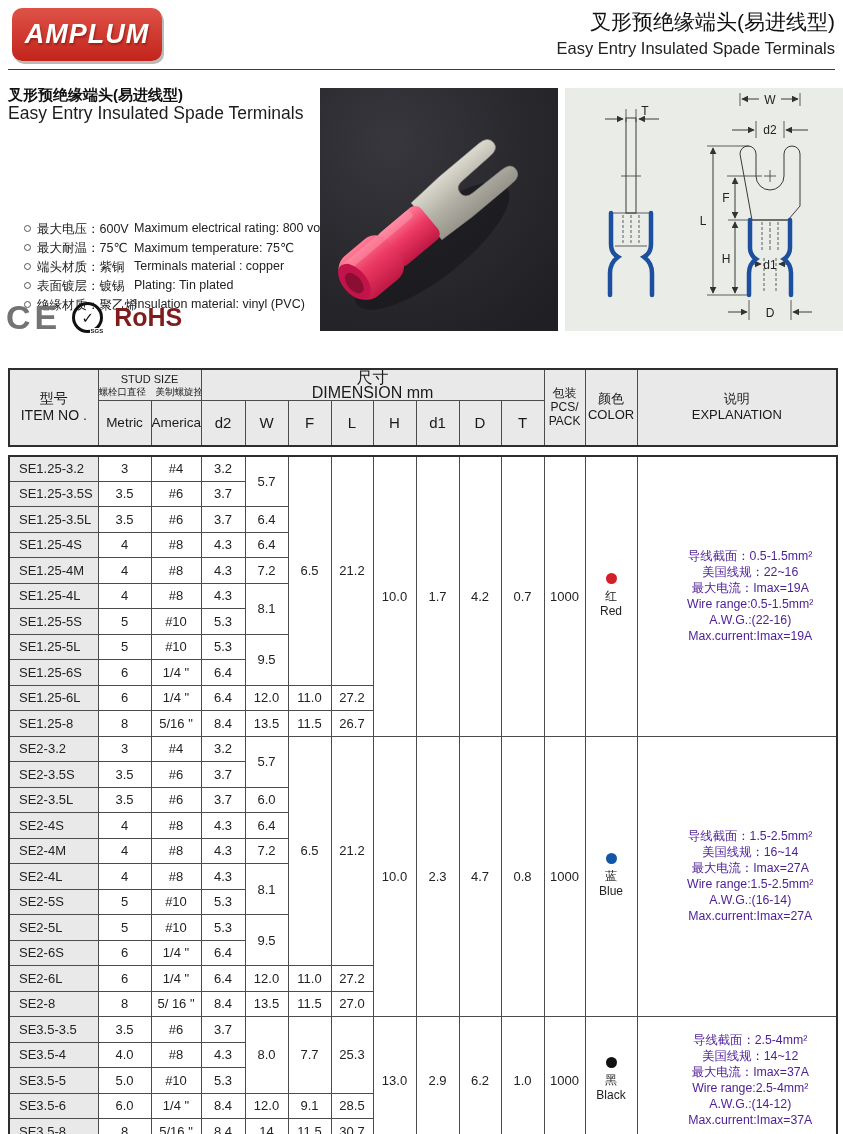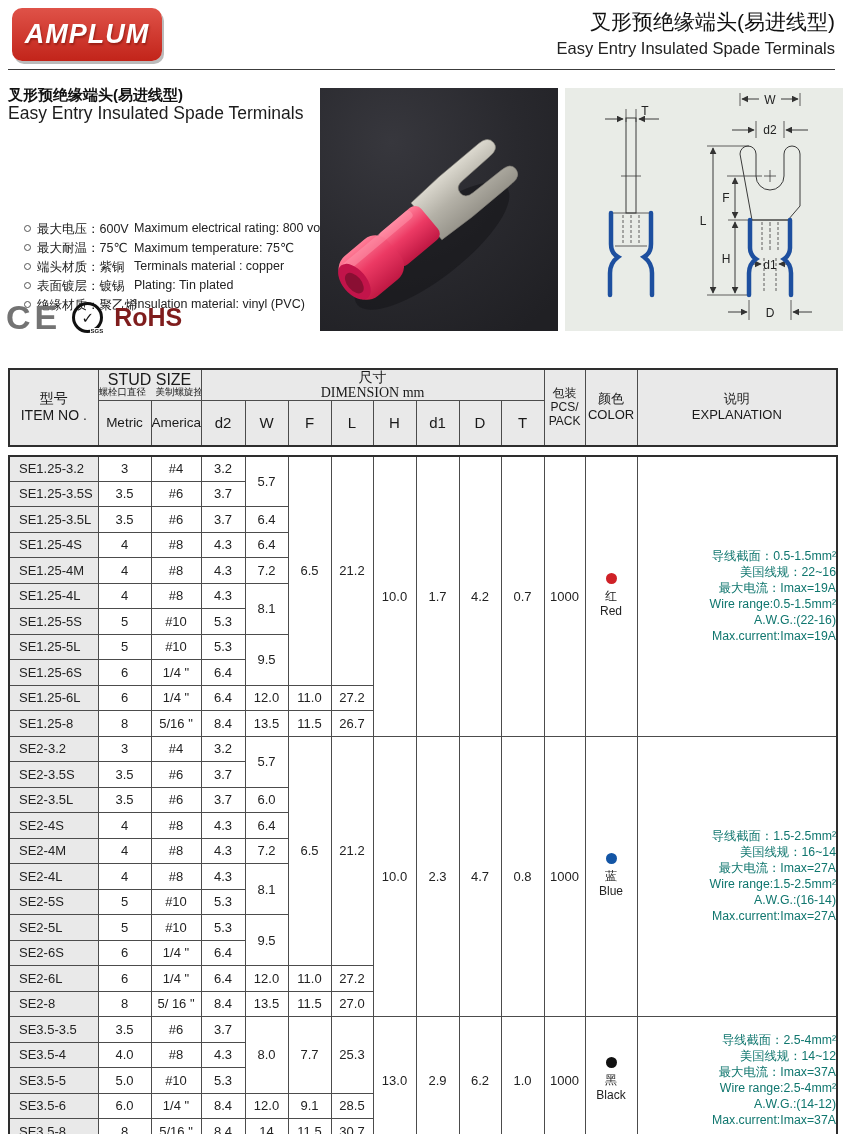--- a/index.html
+++ b/index.html
@@ -38,33 +38,33 @@
   
   .tablewrap{position:absolute;left:8px;top:368px;width:828px;}
   table{border-collapse:collapse;table-layout:fixed;width:828px;}
   .thead-table{border:2px solid #2e2e2e;}
   .body-table{border:2px solid #2e2e2e;margin-top:8px;}
   th,td{border:1px solid #4c4c4c;padding:0;vertical-align:middle;text-align:center;
         overflow:hidden;}
   th{background:#e9e9e9;font-weight:normal;color:#1a1a1a;}
   .hr1{height:28px;} .hr2{height:45px;}
   .h-item div{font-size:14px;line-height:17px;}
-  .h-stud .s1{font-size:16px;line-height:13px;}
+  .h-stud .s1{font-size:11px;line-height:13px;}
   .h-stud .s2{font-size:9.5px;line-height:12px;white-space:nowrap;}
-  .h-dim div{font-size:14px;line-height:15px;font-family:Liberation Serif, serif;}
+  .h-dim div{font-size:16px;line-height:15px;}
   .h-pack div{font-size:12px;line-height:14px;}
   .h-color div,.h-expl div{font-size:13px;line-height:16px;}
   .hr2 th{font-size:15px;}
   .hr2 .h-small{font-size:13.5px;}
   .body-table tr{height:25.5px;}
   td{font-size:13px;color:#222;background:#fff;}
   td.item{background:#e9e9e9;text-align:left;padding-left:9px;}
   td.colorcell{font-size:12px;line-height:15px;}
   td.colorcell .dot{display:inline-block;width:11px;height:11px;border-radius:50%;margin-bottom:1px;}
-  td.expl{text-align:right;padding-left:27px;font-size:12.3px;line-height:16px;color:#0f766e;}
+  td.expl{text-align:center;padding-left:27px;font-size:12.3px;line-height:16px;color:#4c1d95;}
 </style>
 </head>
 <body>
 
 <div class="page">
 
   <div class="logo">
     <span>AMPLUM</span>
   </div>
   <div class="head-titles">

